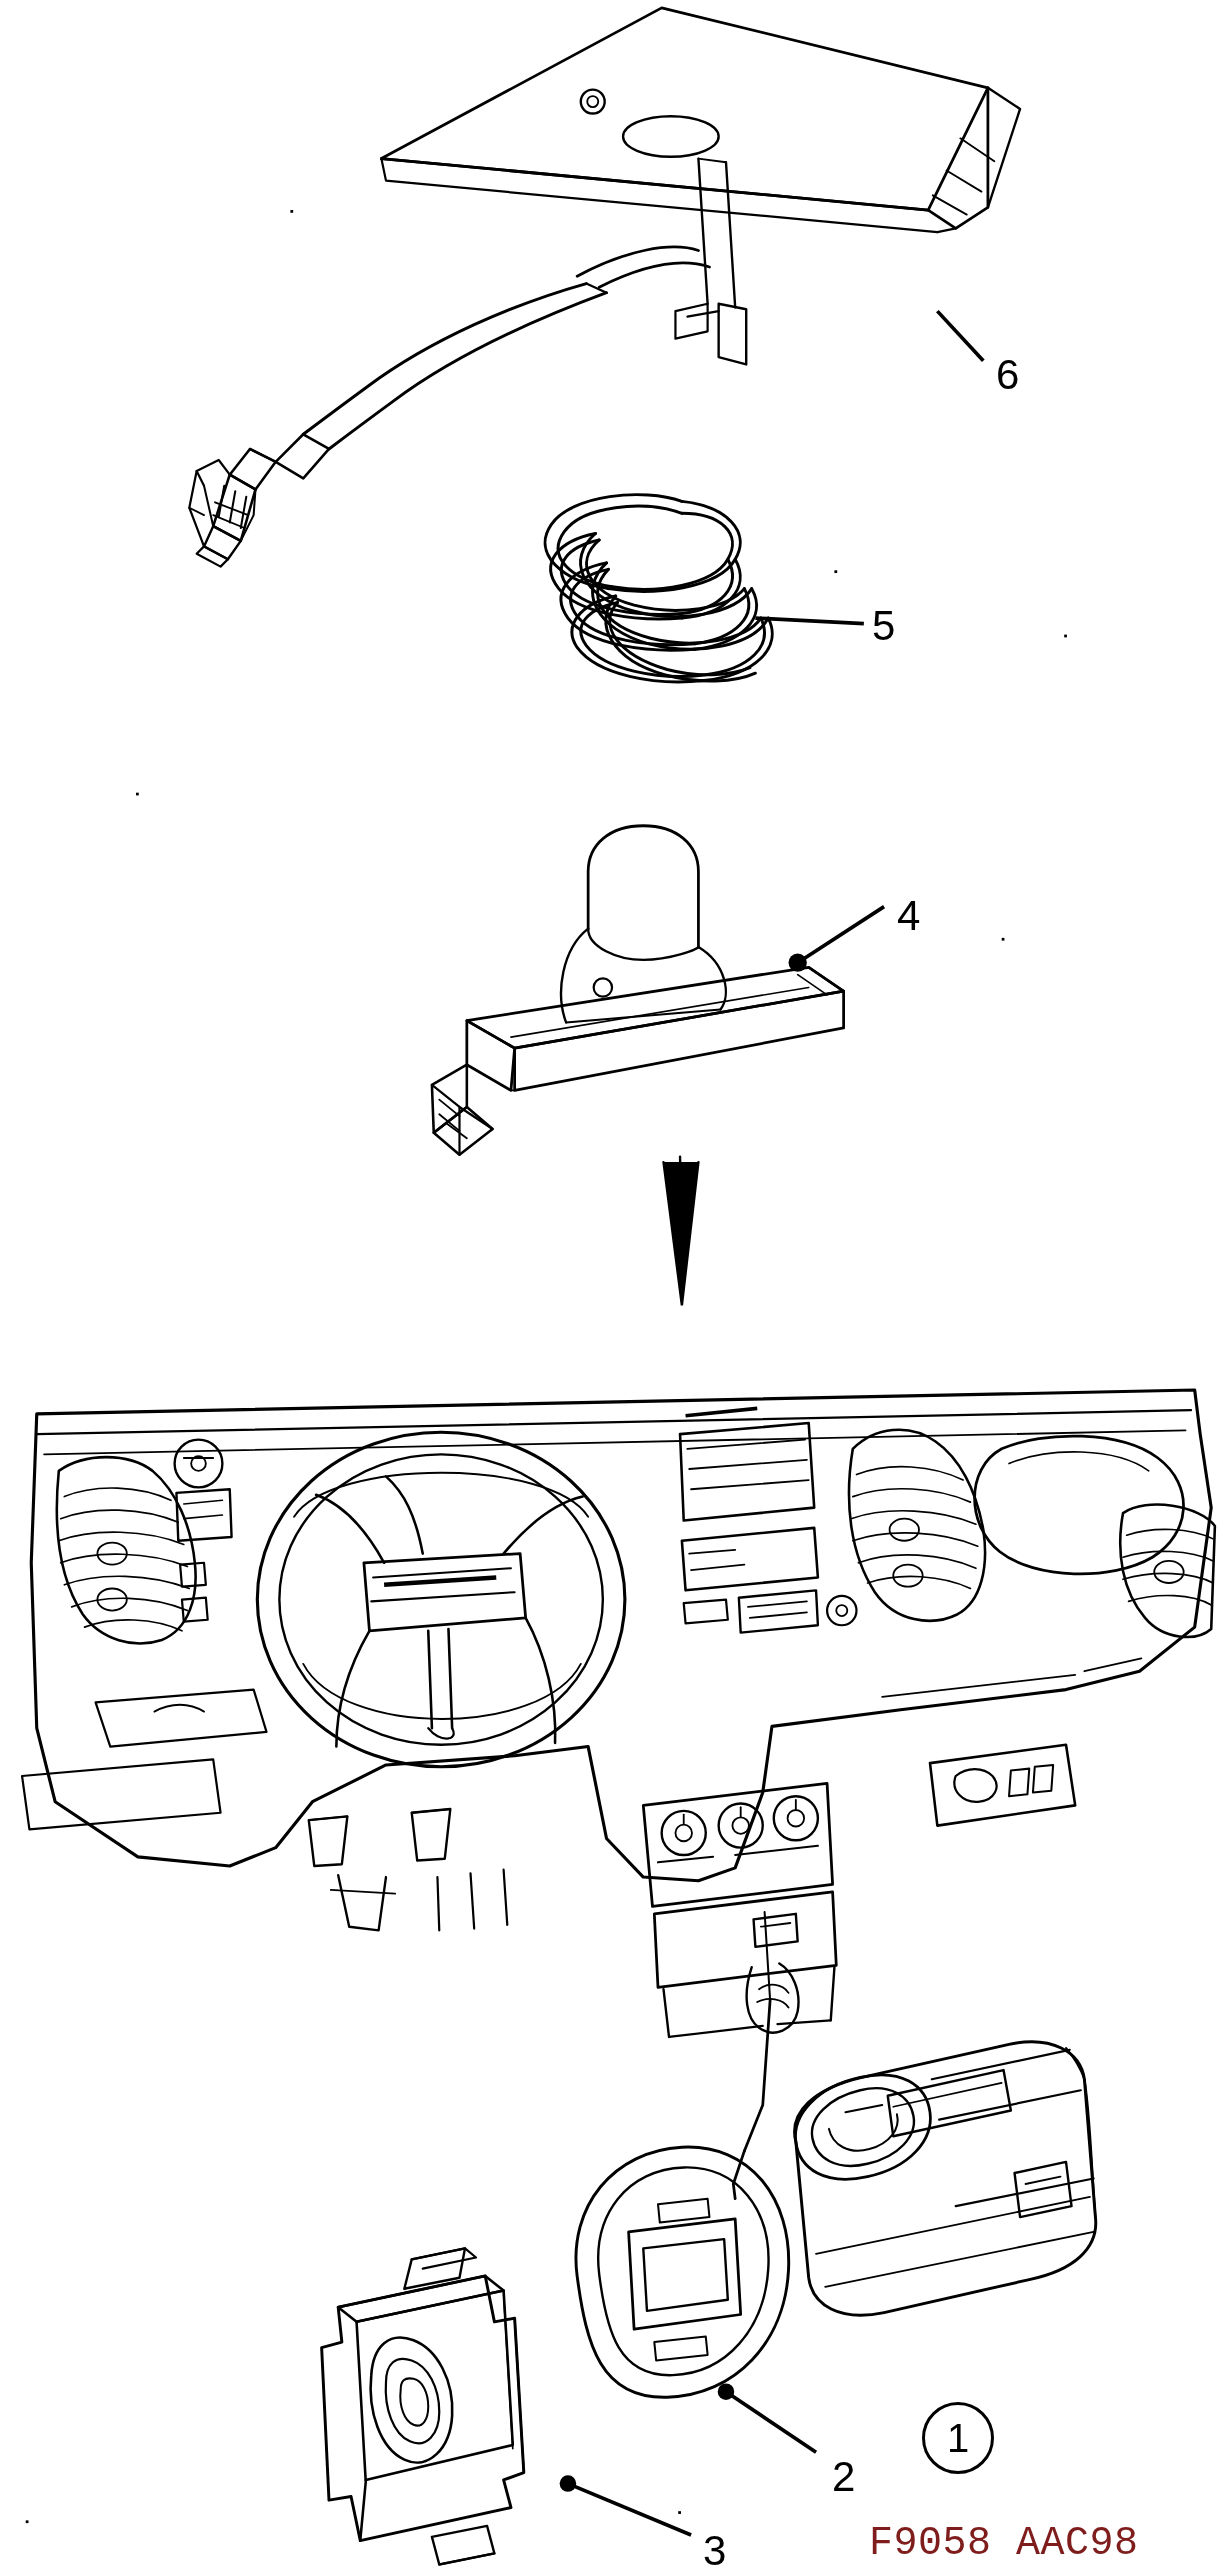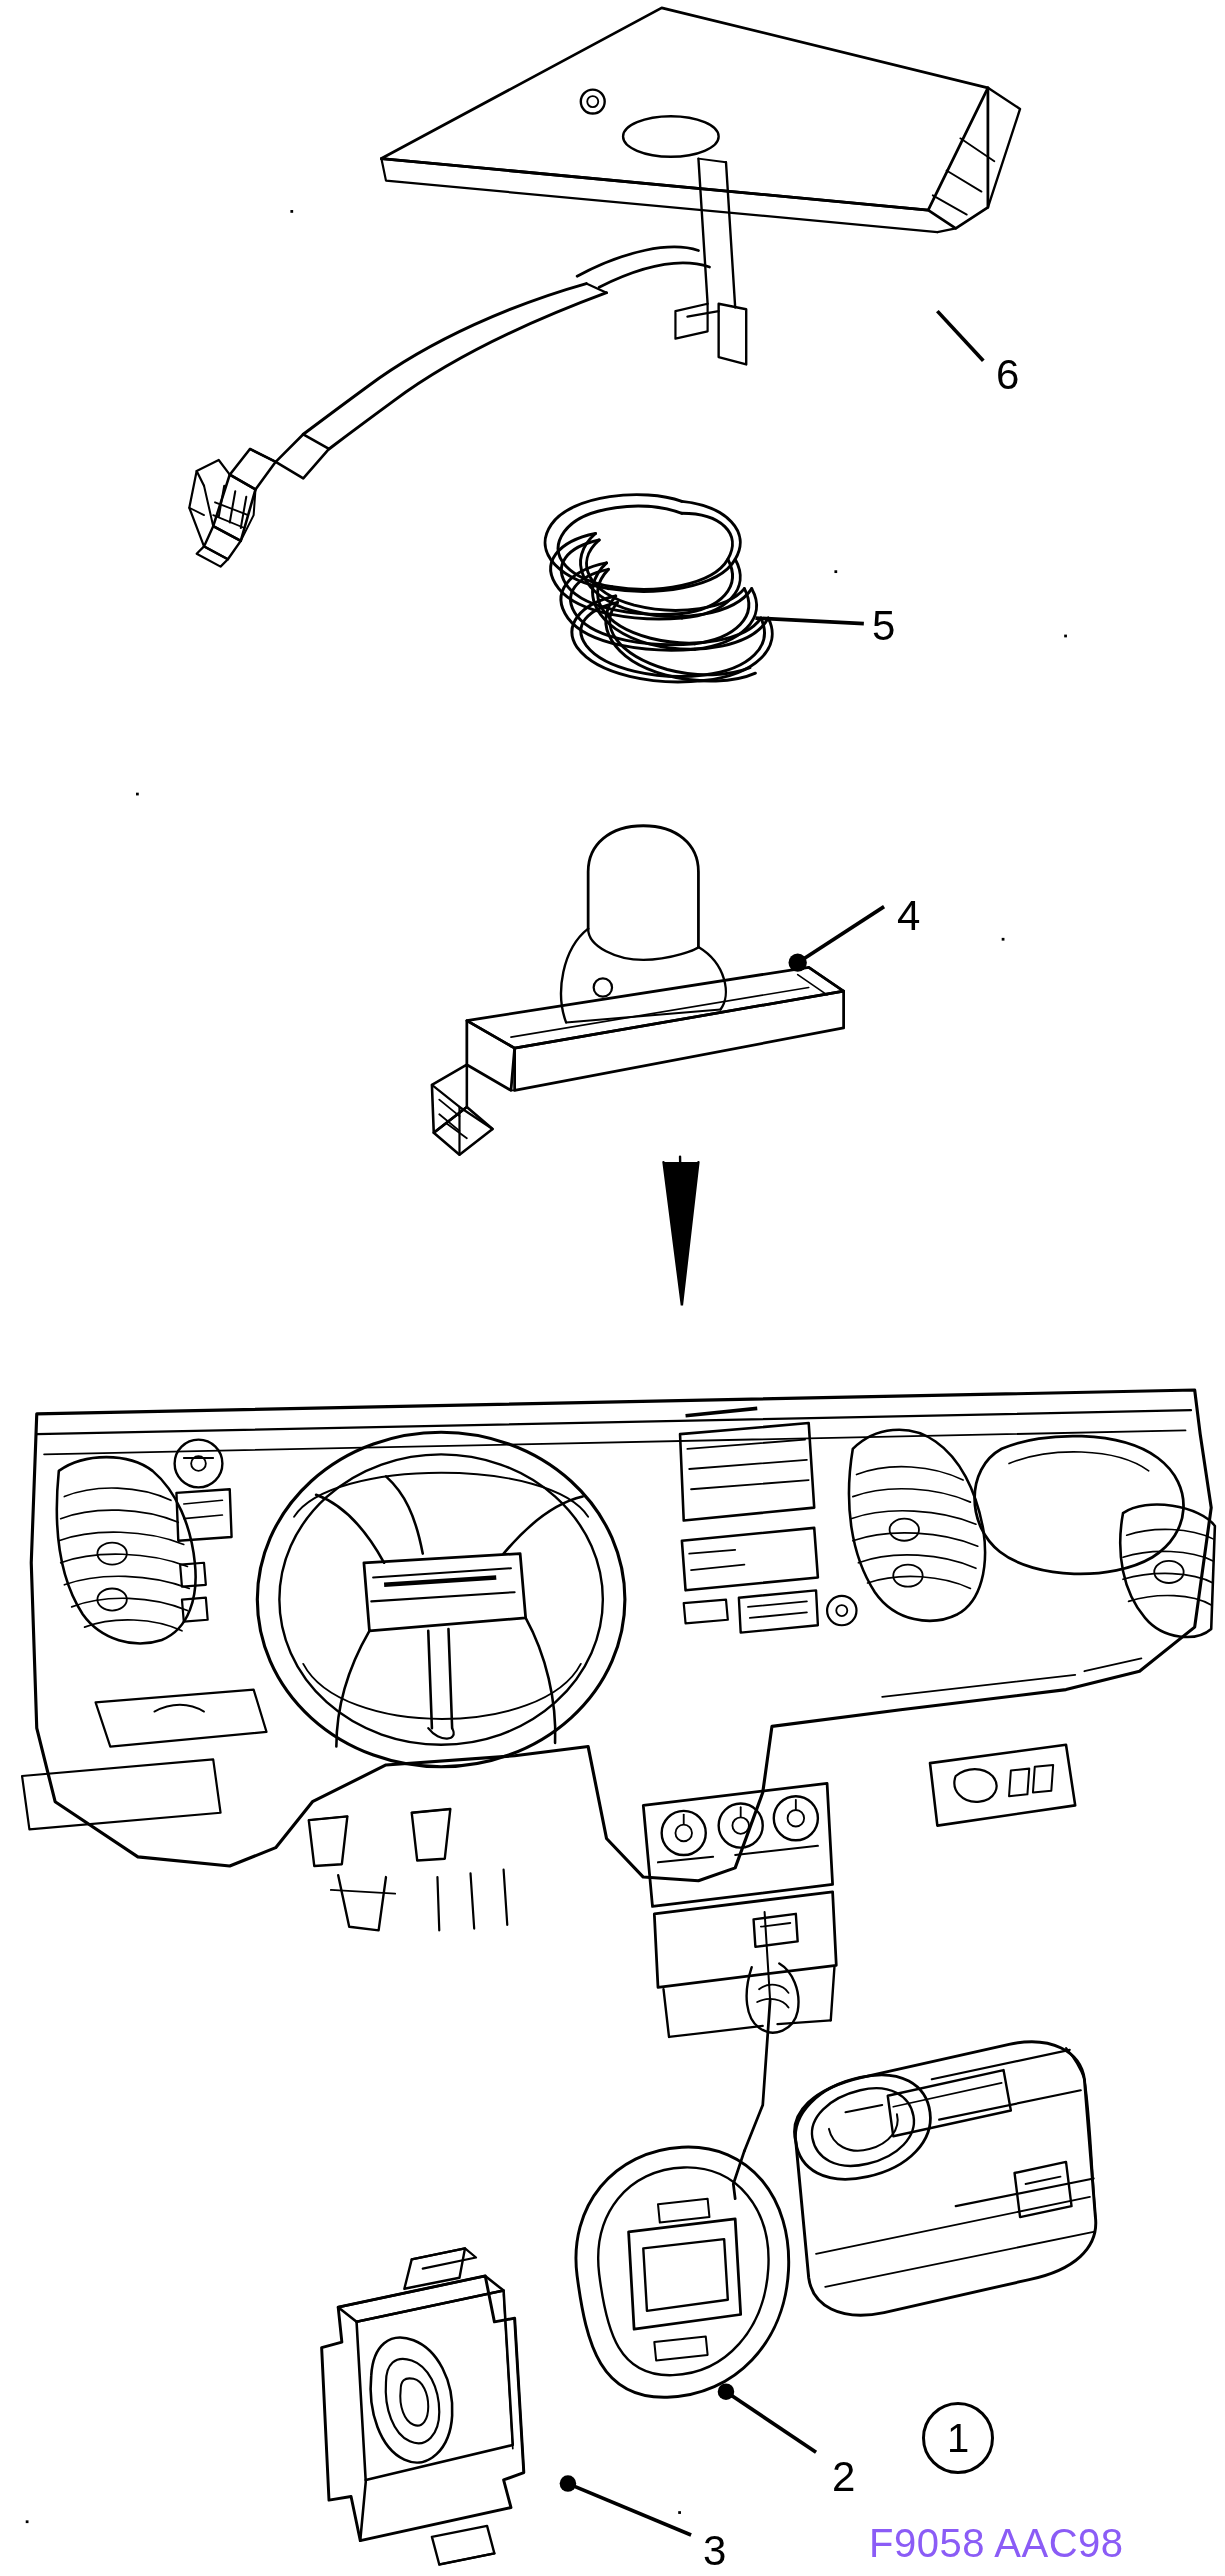--- a/index.html
+++ b/index.html
@@ -34,24 +34,24 @@
     align-items: center;
     justify-content: center;
     font-family: "Liberation Sans", sans-serif;
     font-size: 40px;
     color: #000;
   }
   #figure-caption {
     position: absolute;
     left: 869px;
     top: 2521px;
-    font-family: Liberation Sans, sans-serif;
+    font-family: Liberation Mono, monospace;
     font-size: 40px;
     letter-spacing: 0.5px;
-    color: #8b5cf6;
+    color: #7f1d1d;
     white-space: nowrap;
     text-align: center;
   }
 </style>
 </head>
 <body>
 
 <div id="sheet">
 
   <svg id="art" viewBox="0 0 1333 2802" width="1225" height="2576" fill="none" stroke="#000" stroke-width="3" stroke-linecap="round" stroke-linejoin="round">

